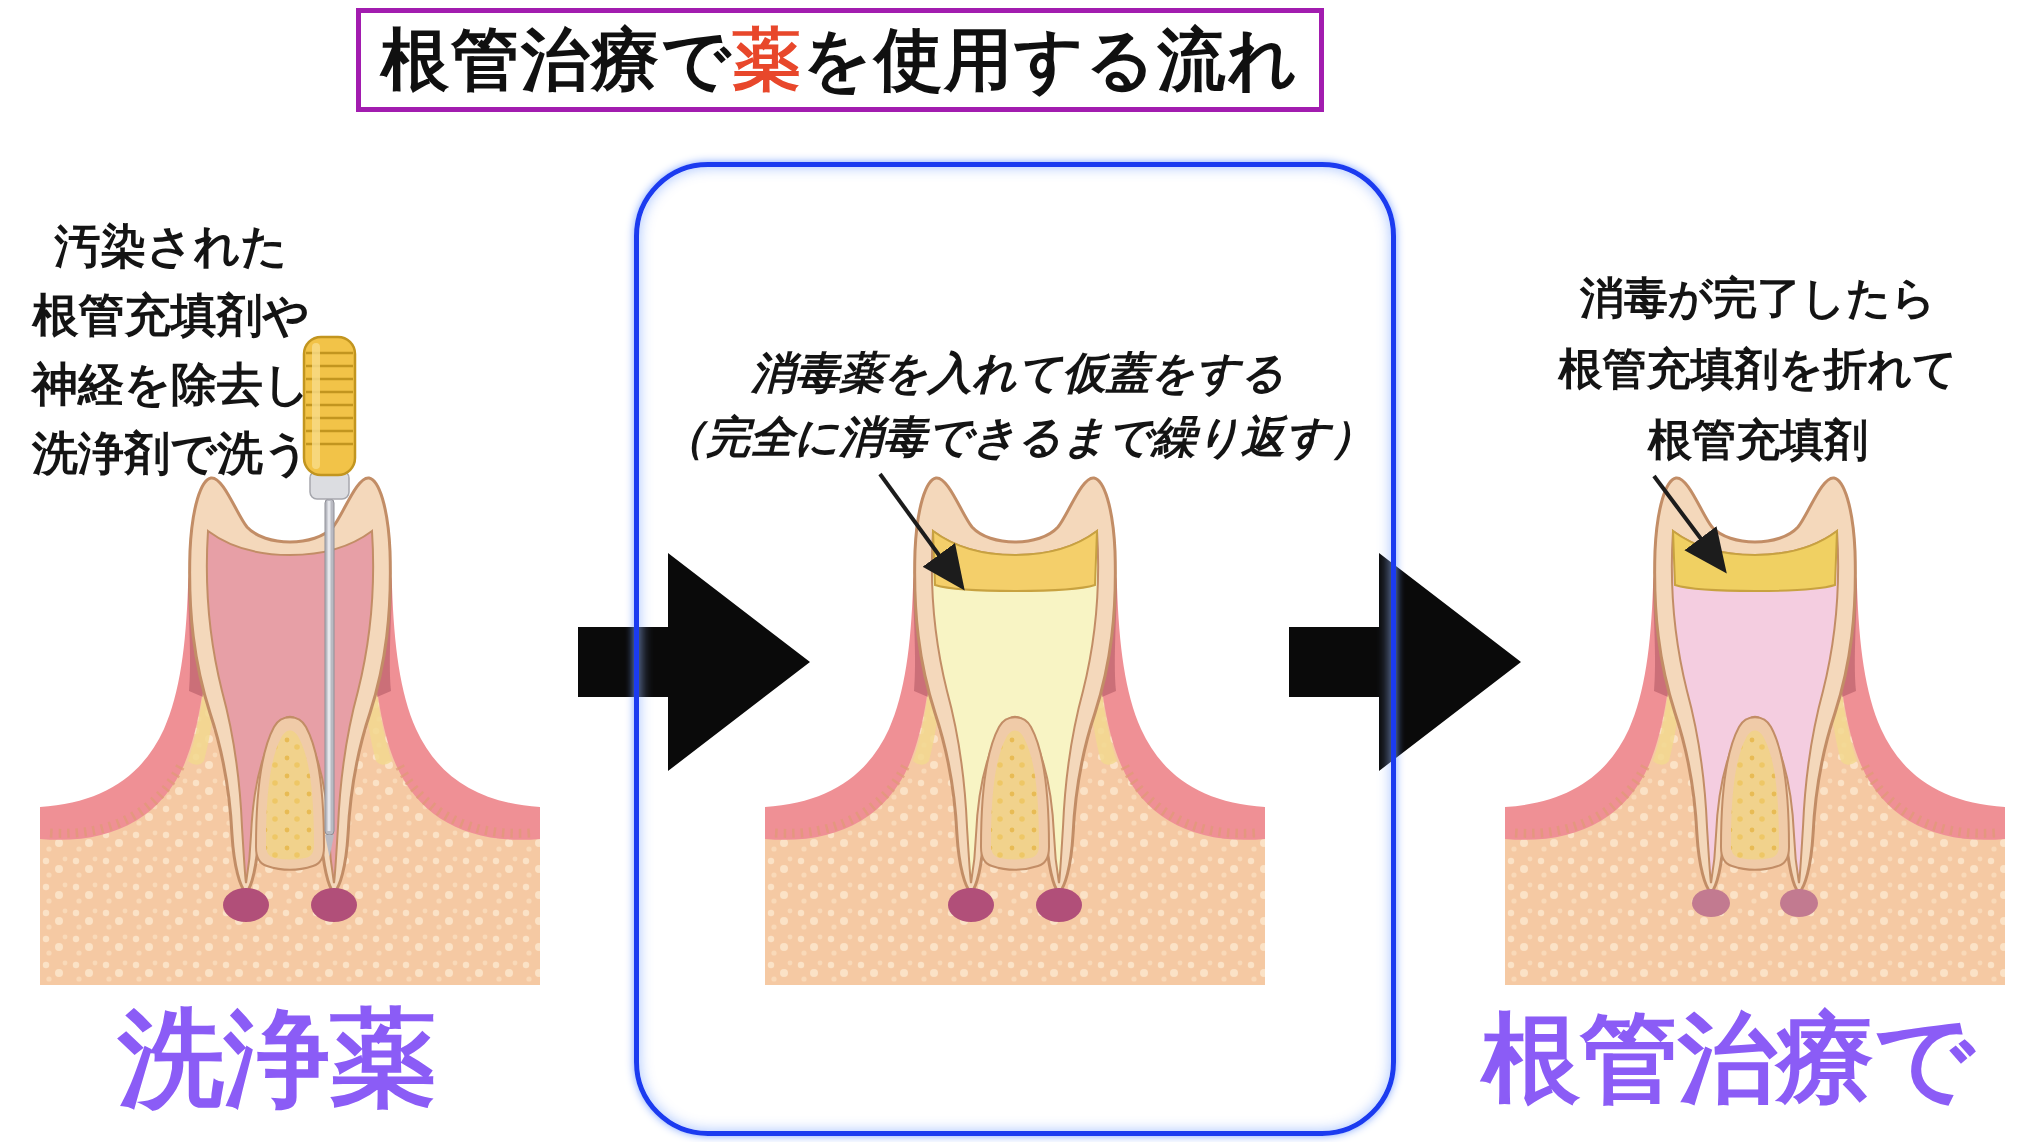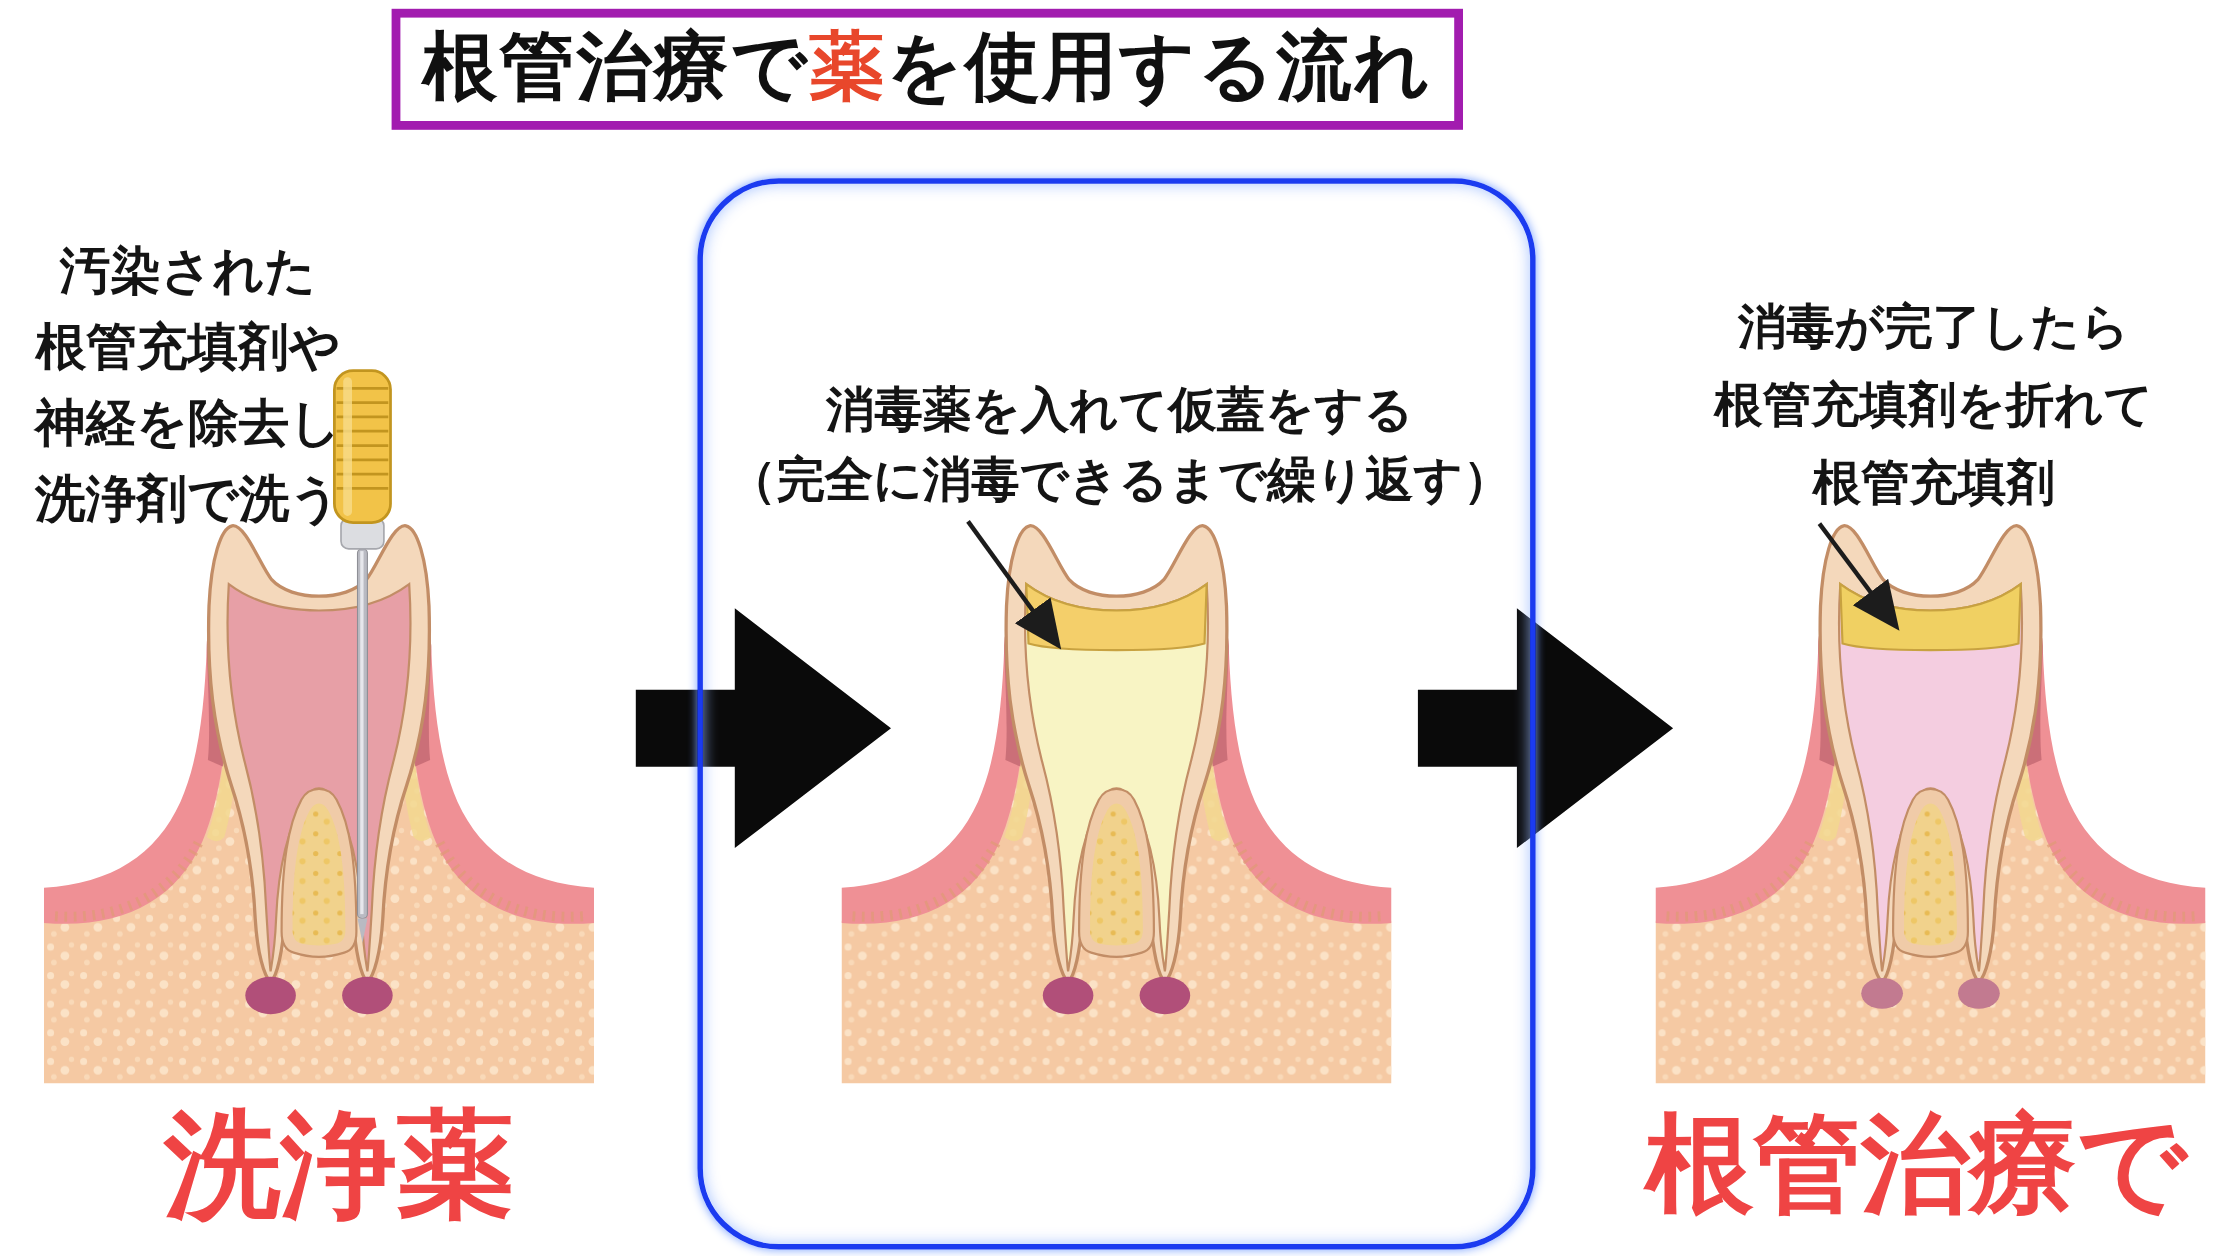--- a/index.html
+++ b/index.html
@@ -1,27 +1,27 @@
 <!DOCTYPE html>
 <html><head>
 <meta charset="utf-8">
 <style>
   html,body{margin:0;padding:0;background:#ffffff;}
   .stage{position:relative;width:2036px;height:1142px;background:#ffffff;overflow:hidden;
          font-family:"Liberation Sans","DejaVu Sans",sans-serif;}
   .abs{position:absolute;}
-  .title-box{left:356px;top:8px;width:958px;height:94px;border:8px solid #a21caf;background:#ffffff;
-             display:flex;justify-content:center;z-index:7;}
+  .title-box{left:356px;top:8px;width:958px;height:94px;border:5px solid #a21caf;background:#ffffff;
+             display:flex;align-items:center;justify-content:center;z-index:7;}
   .title-text{font-size:68px;font-weight:bold;letter-spacing:2px;color:#101010;white-space:nowrap;}
   .title-em{color:#e8472b;}
   .ann{font-weight:bold;color:#141414;text-align:center;z-index:6;white-space:nowrap;padding-left:12px;}
   .ann1{left:0;top:212px;width:318px;font-size:46px;line-height:69px;}
-  .ann2{left:620px;top:341px;width:772px;font-size:44px;line-height:64px;}
+  .ann2{left:620px;top:341px;width:772px;font-size:44px;line-height:64px;font-style:italic;}
   .ann3{left:1520px;top:262px;width:452px;font-size:44px;line-height:71px;}
-  .step-label{font-weight:bold;color:#ef4444;text-align:center;z-index:6;white-space:nowrap;}
+  .step-label{font-weight:bold;color:#8b5cf6;z-index:6;white-space:nowrap;}
   .lab1{left:118px;top:988px;width:380px;font-size:106px;}
   .lab2{left:847px;top:988px;width:380px;font-size:106px;}
   .lab3{left:1482px;top:994px;width:520px;font-size:98px;}
   .hl-box{left:634px;top:162px;width:752px;height:964px;border:5px solid #1b3bf0;border-radius:74px;
           box-shadow:0 0 9px rgba(120,160,255,0.95), inset 0 0 14px rgba(150,185,255,0.85);
           z-index:5;pointer-events:none;background:transparent;}
   svg.tooth{z-index:2;}
   svg.flow{z-index:3;}
   svg.pointer{z-index:4;}
 </style>

